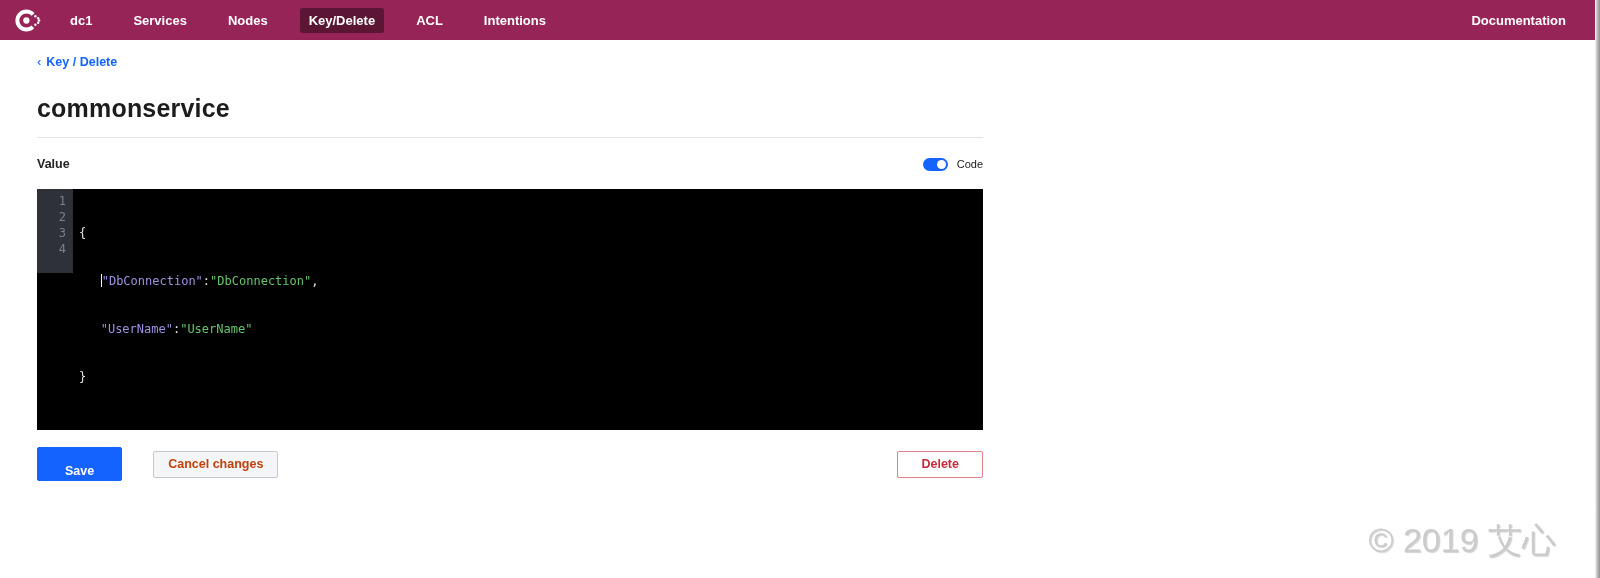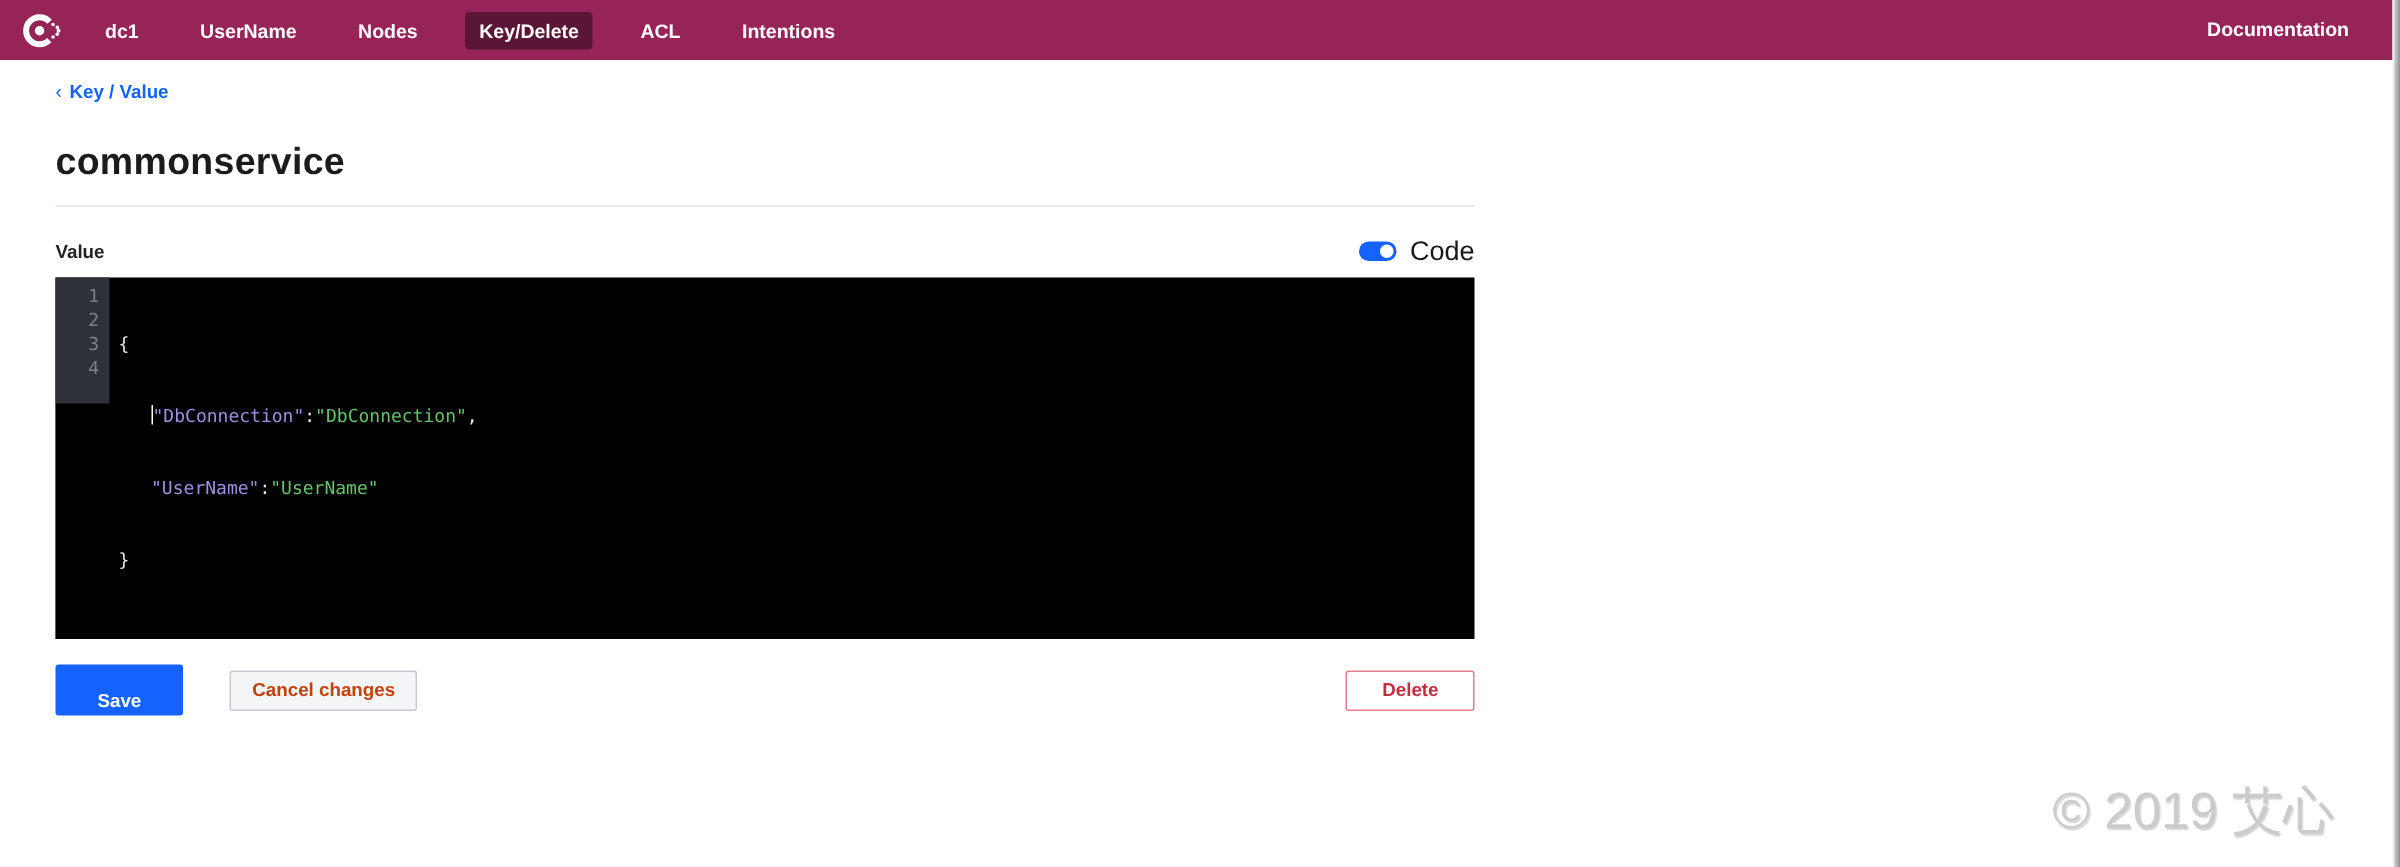--- a/index.html
+++ b/index.html
@@ -73,41 +73,41 @@
   .title-rule {
     width: 946px;
     border: none;
     border-top: 1px solid #e3e4e6;
     margin-top: 14px;
   }
 
   .field-header {
     width: 946px;
     margin-top: 19px;
-    margin-bottom: 7px;
+    margin-bottom: 18px;
     display: flex;
     align-items: center;
     justify-content: space-between;
   }
   .field-label { font-size: 12.5px; font-weight: 700; color: #242424; }
   .toggle-wrap { display: flex; align-items: center; }
   .toggle {
     width: 25px; height: 13px;
     background: #1563ff;
     border-radius: 8px;
     position: relative;
     cursor: pointer;
   }
   .toggle .knob {
     position: absolute; right: 2px; top: 2px;
     width: 9px; height: 9px;
     border-radius: 50%;
     background: #ffffff;
   }
-  .toggle-label { font-size: 18px; color: #1a1a1a; margin-left: 9px; }
+  .toggle-label { font-size: 11px; color: #1a1a1a; margin-left: 9px; }
 
   
   .editor { width: 946px; }
   .code-area {
     height: 241px;
     background: #000000;
     display: flex;
     font-family: "DejaVu Sans Mono", "Liberation Mono", monospace;
     font-size: 12px;
     line-height: 16px;
@@ -214,35 +214,35 @@
         <circle cx="22" cy="24" r="16" fill="none" stroke="#ffffff" stroke-width="7" stroke-dasharray="76 24.5" stroke-dashoffset="-12.25"></circle>
         <circle cx="22" cy="24" r="5.6" fill="#ffffff"></circle>
         <circle cx="38" cy="16.5" r="2.1" fill="#ffffff"></circle>
         <circle cx="43" cy="20" r="2.1" fill="#ffffff"></circle>
         <circle cx="44.5" cy="24" r="2.3" fill="#ffffff"></circle>
         <circle cx="43" cy="28" r="2.1" fill="#ffffff"></circle>
         <circle cx="38" cy="31.5" r="2.1" fill="#ffffff"></circle>
       </svg>
     </span>
     <a class="nav-item">dc1</a>
-    <a class="nav-item">UserName</a>
+    <a class="nav-item">Services</a>
     <a class="nav-item">Nodes</a>
     <a class="nav-item active">Key/Delete</a>
     <a class="nav-item">ACL</a>
     <a class="nav-item">Intentions</a>
   </div>
   <div class="nav-right">
     <a class="nav-item">Documentation</a>
   </div>
 </header>
 
 <main class="main">
   <div class="breadcrumb">
     <span class="chev">‹</span>
-    <span>Key / Value</span>
+    <span>Key / Delete</span>
   </div>
 
   <h1 class="page-title">commonservice</h1>
   <hr class="title-rule">
 
   <div class="field-header content-w">
     <span class="field-label">Value</span>
     <span class="toggle-wrap">
       <span class="toggle">
           <span class="knob"></span>

